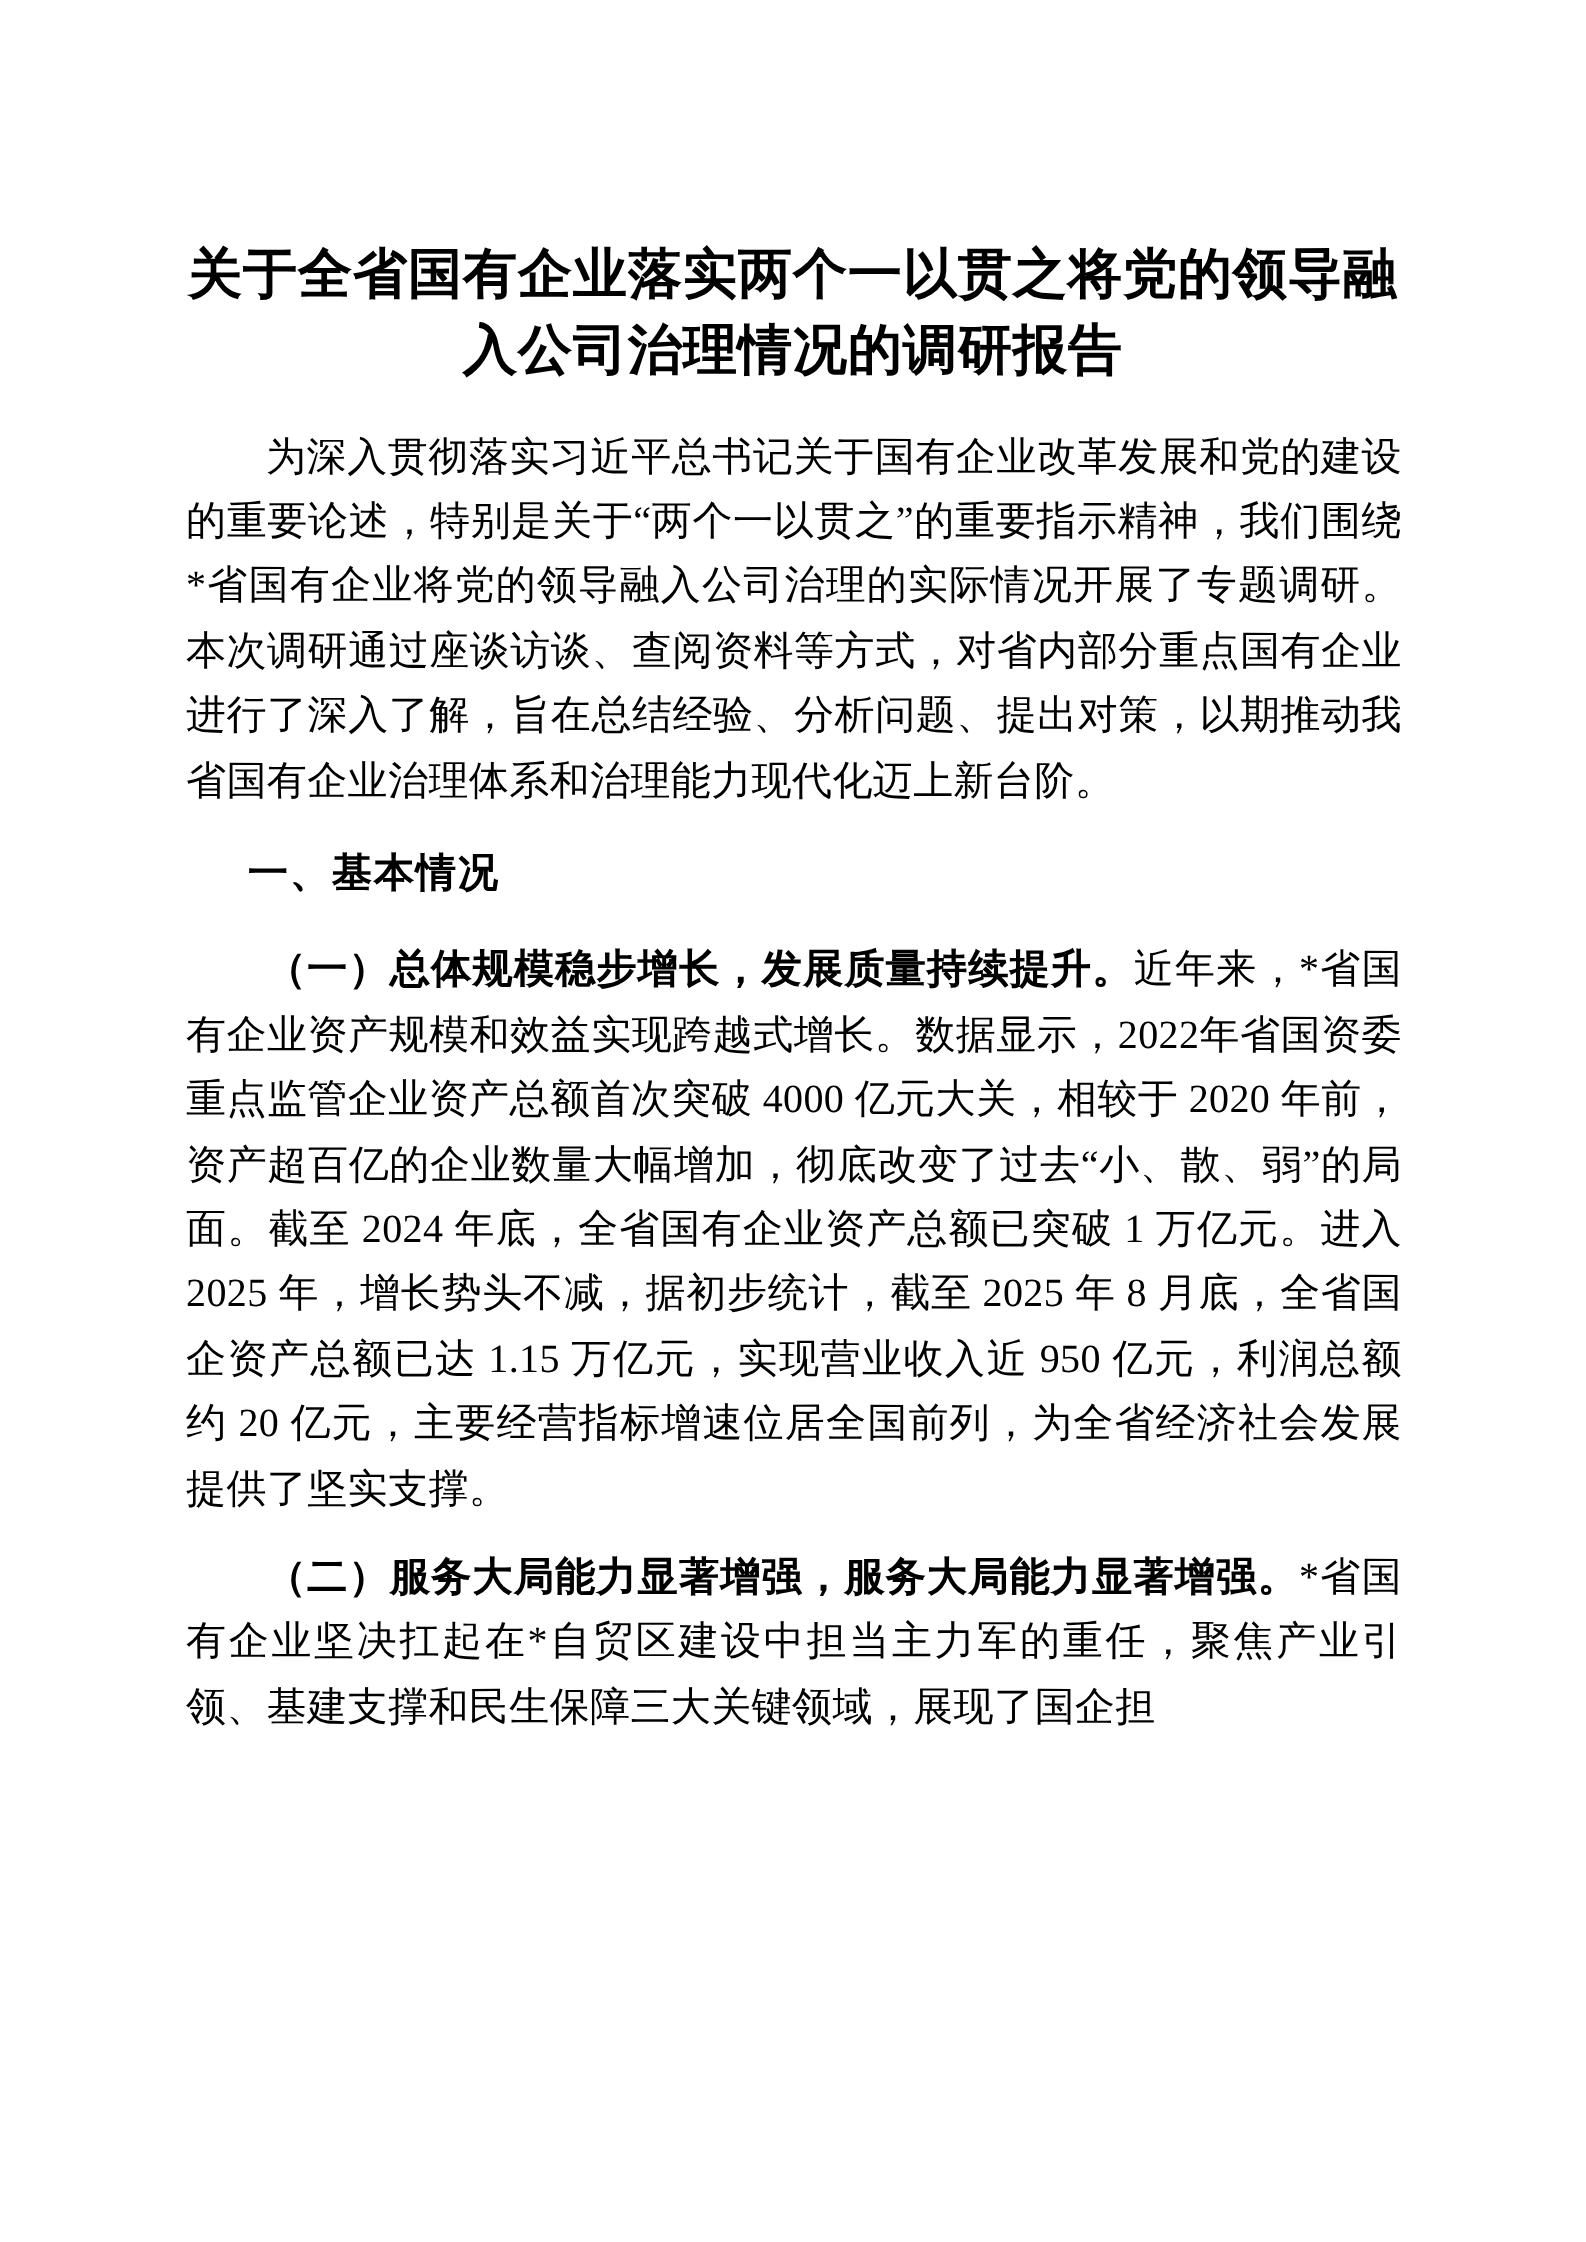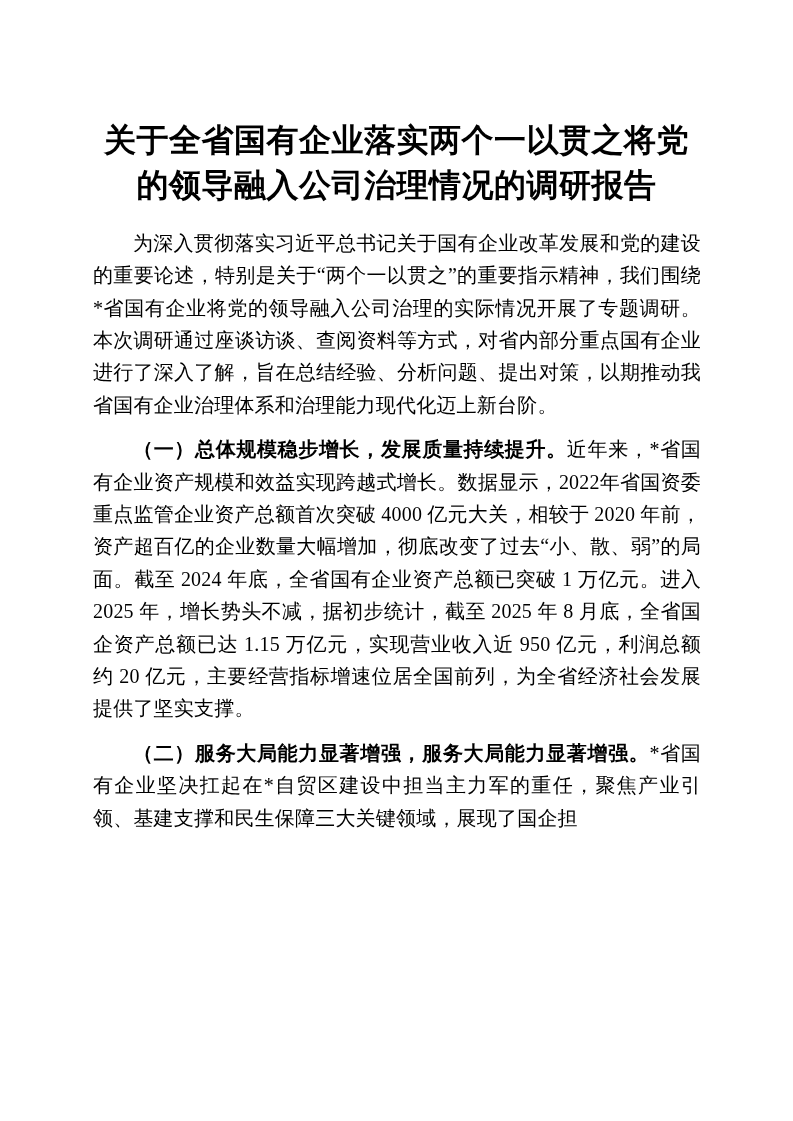--- a/index.html
+++ b/index.html
@@ -15,21 +15,21 @@
     overflow: hidden;
   }
   .page {
     width: 793px;
     height: 1121px;
     box-sizing: border-box;
     padding: 118px 92px 40px 92px;
     position: relative;
   }
   .doc-title {
-    font-size: 32px;
+    font-size: 27px;
     font-weight: bold;
     line-height: 1.42;
     text-align: center;
     letter-spacing: 0.5px;
     margin: 0 0 10px 0;
     font-family: "Liberation Serif", "DejaVu Serif", serif;
   }
   .para {
     font-size: 20px;
     line-height: 1.62;
@@ -58,20 +58,21 @@
 <body>
 
 <div class="page">
 
   <h1 class="doc-title">关于全省国有企业落实两个一以贯之将党的领导融入公司治理情况的调研报告</h1>
 
   <div class="spacer-sm"></div>
 
   <p class="para indent">为深入贯彻落实习近平总书记关于国有企业改革发展和党的建设的重要论述，特别是关于“两个一以贯之”的重要指示精神，我们围绕*省国有企业将党的领导融入公司治理的实际情况开展了专题调研。本次调研通过座谈访谈、查阅资料等方式，对省内部分重点国有企业进行了深入了解，旨在总结经验、分析问题、提出对策，以期推动我省国有企业治理体系和治理能力现代化迈上新台阶。</p>
 
+  <h2 class="section-heading">一、基本情况</h2>
 
 
   <div class="spacer-sm"></div>
 
   <p class="para indent"><span class="sub-lead">（一）总体规模稳步增长，发展质量持续提升。</span><span>近年来，*省国有企业资产规模和效益实现跨越式增长。数据显示，2022年省国资委重点监管企业资产总额首次突破 4000 亿元大关，相较于 2020 年前，资产超百亿的企业数量大幅增加，彻底改变了过去“小、散、弱”的局面。截至 2024 年底，全省国有企业资产总额已突破 1 万亿元。进入 2025 年，增长势头不减，据初步统计，截至 2025 年 8 月底，全省国企资产总额已达 1.15 万亿元，实现营业收入近 950 亿元，利润总额约 20 亿元，主要经营指标增速位居全国前列，为全省经济社会发展提供了坚实支撑。</span></p>
 
   <div class="spacer-sm"></div>
 
   <p class="para indent"><span class="sub-lead">（二）服务大局能力显著增强，服务大局能力显著增强。</span><span>*省国有企业坚决扛起在*自贸区建设中担当主力军的重任，聚焦产业引领、基建支撑和民生保障三大关键领域，展现了国企担</span></p>
 

